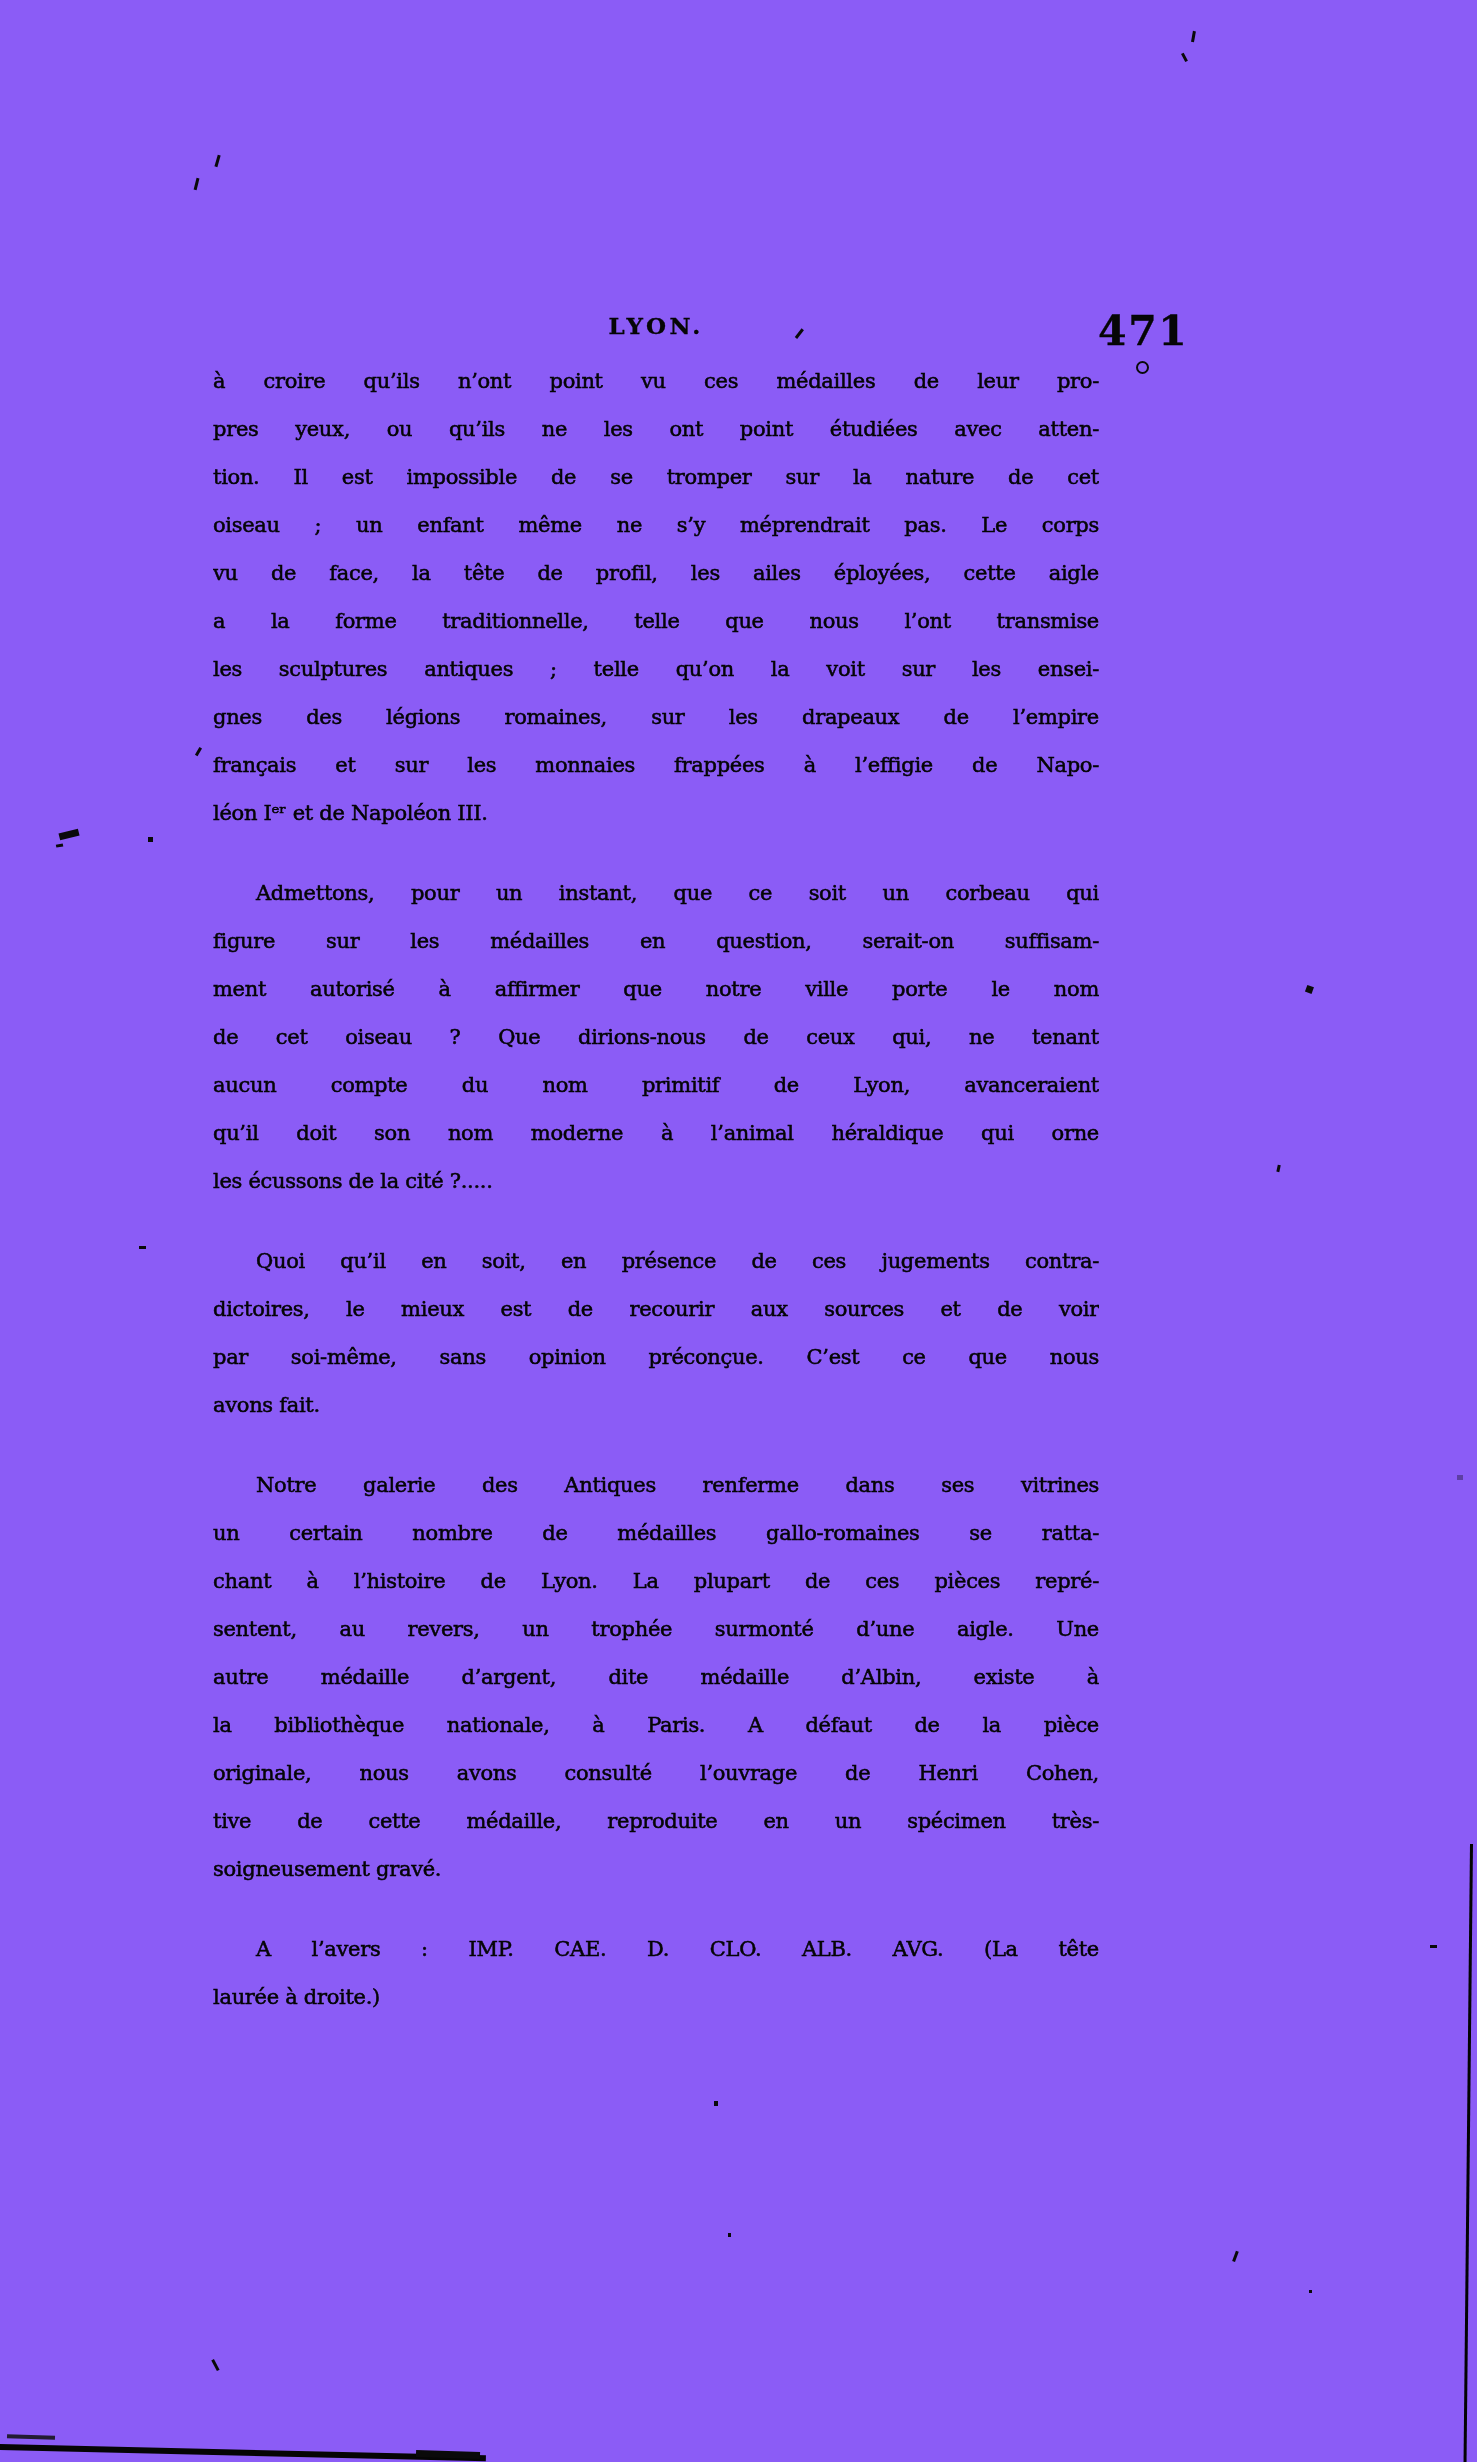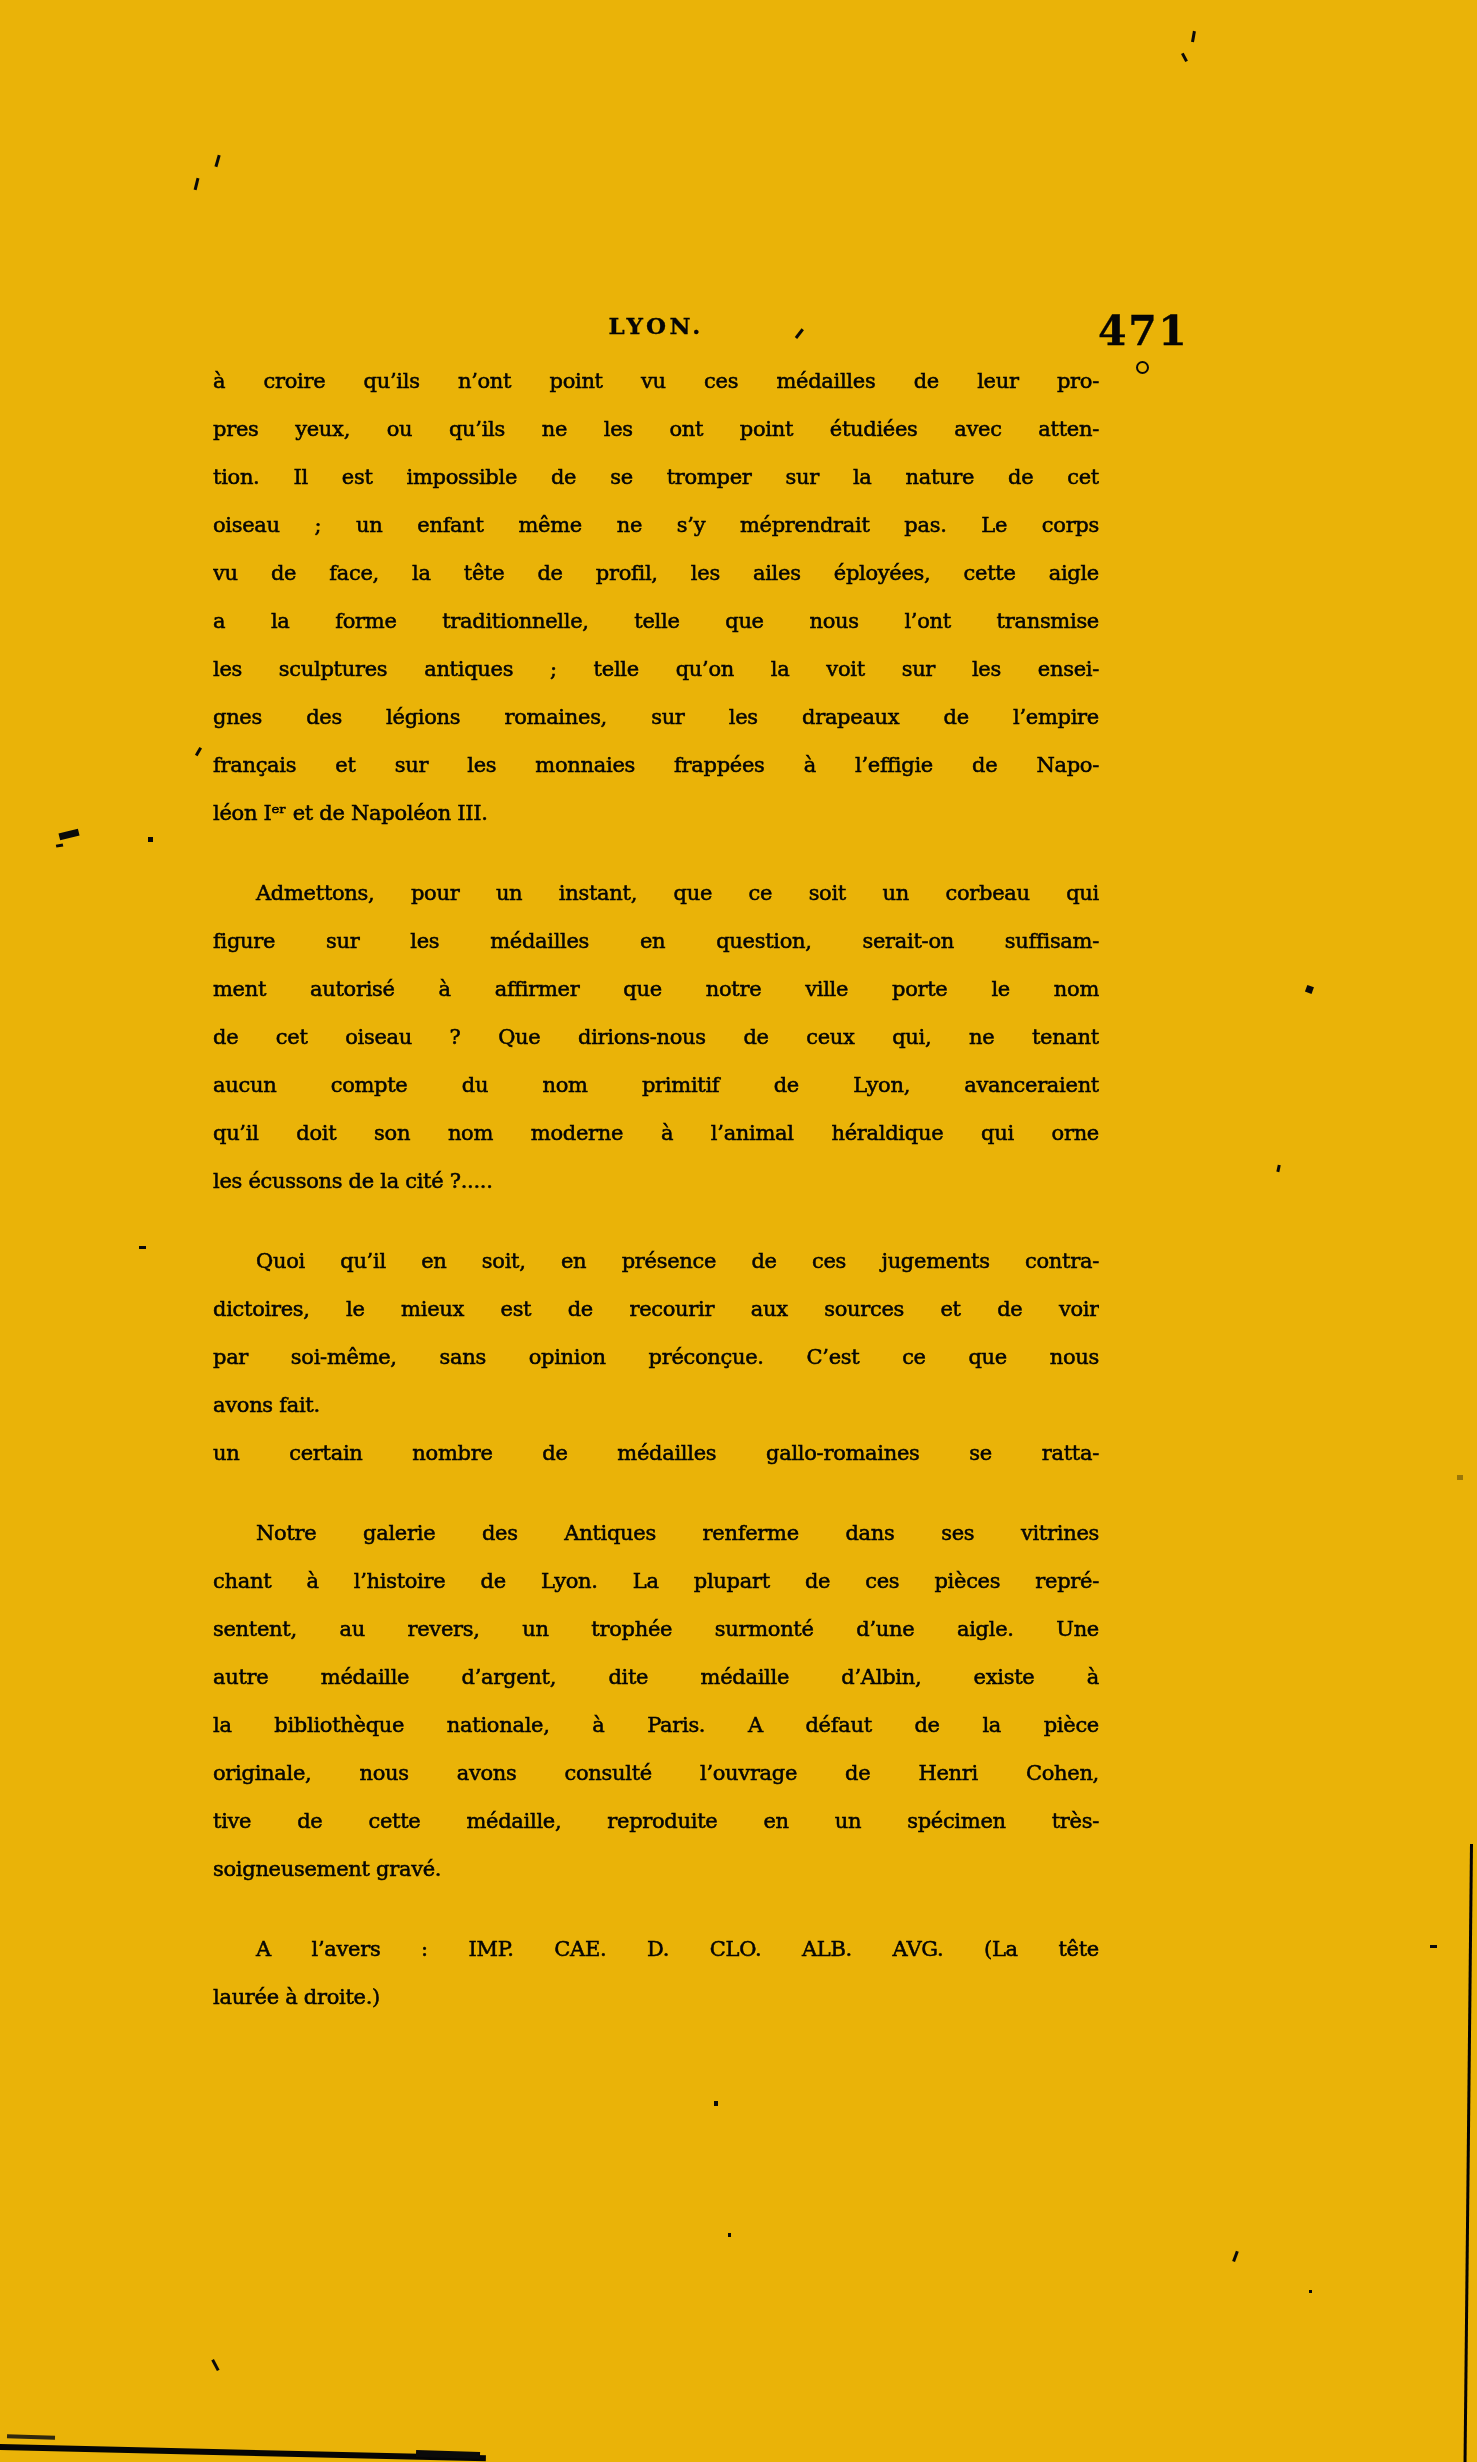--- a/index.html
+++ b/index.html
@@ -1,19 +1,19 @@
 <!DOCTYPE html>
 <html style="font-size:13px"><head>
 <meta charset="utf-8">
 <style>
   html,body{margin:0;padding:0;background:#e8e8e8;}
   .page{
     position:relative;
     width:1478px;height:2462px;
-    background:#eab308;
+    background:#8b5cf6;
     overflow:hidden;
     font-family:"DejaVu Serif", serif;
     color:#060606;
   }
   .running-title{
     position:absolute;
     left:213px;top:312px;width:886px;
     text-align:center;
     font-size:23px;
     font-weight:bold;
@@ -96,22 +96,22 @@
       <div class="line">figure sur les médailles en question, serait-on suffisam-</div>
       <div class="line">ment autorisé à affirmer que notre ville porte le nom</div>
       <div class="line">de cet oiseau ? Que dirions-nous de ceux qui, ne tenant</div>
       <div class="line">aucun compte du nom primitif de Lyon, avanceraient</div>
       <div class="line">qu’il doit son nom moderne à l’animal héraldique qui orne</div>
       <div class="line last">les écussons de la cité ?.....</div>
       <div class="line indent">Quoi qu’il en soit, en présence de ces jugements contra-</div>
       <div class="line">dictoires, le mieux est de recourir aux sources et de voir</div>
       <div class="line">par soi-même, sans opinion préconçue. C’est ce que nous</div>
       <div class="line last">avons fait.</div>
+      <div class="line indent">Notre galerie des Antiques renferme dans ses vitrines</div>
       <div class="line">un certain nombre de médailles gallo-romaines se ratta-</div>
-      <div class="line indent">Notre galerie des Antiques renferme dans ses vitrines</div>
       <div class="line">chant à l’histoire de Lyon. La plupart de ces pièces repré-</div>
       <div class="line">sentent, au revers, un trophée surmonté d’une aigle. Une</div>
       <div class="line">autre médaille d’argent, dite médaille d’Albin, existe à</div>
       <div class="line">la bibliothèque nationale, à Paris. A défaut de la pièce</div>
       <div class="line">originale, nous avons consulté l’ouvrage de Henri Cohen,</div>
       <div class="line">tive de cette médaille, reproduite en un spécimen très-</div>
       <div class="line last">soigneusement gravé.</div>
       <div class="line indent">A l’avers : IMP. CAE. D. CLO. ALB. AVG. (La tête</div>
       <div class="line last">laurée à droite.)</div>
     </div>

